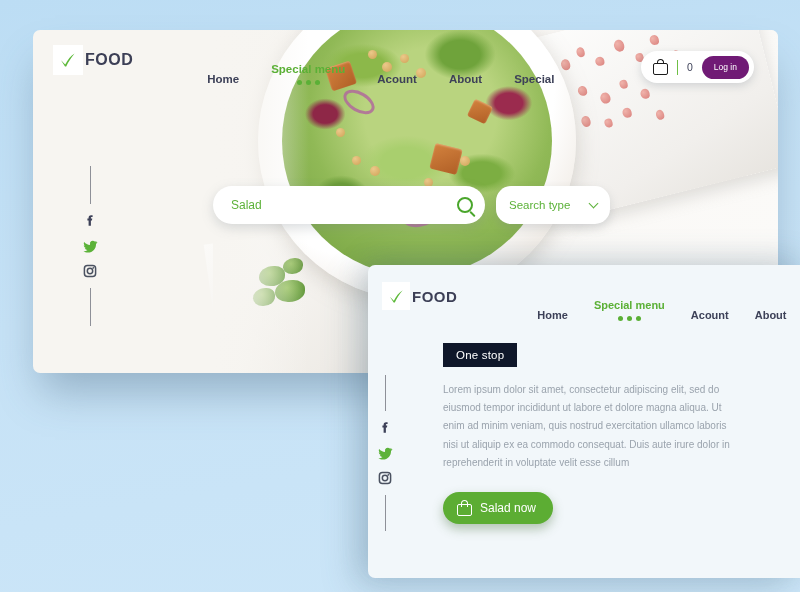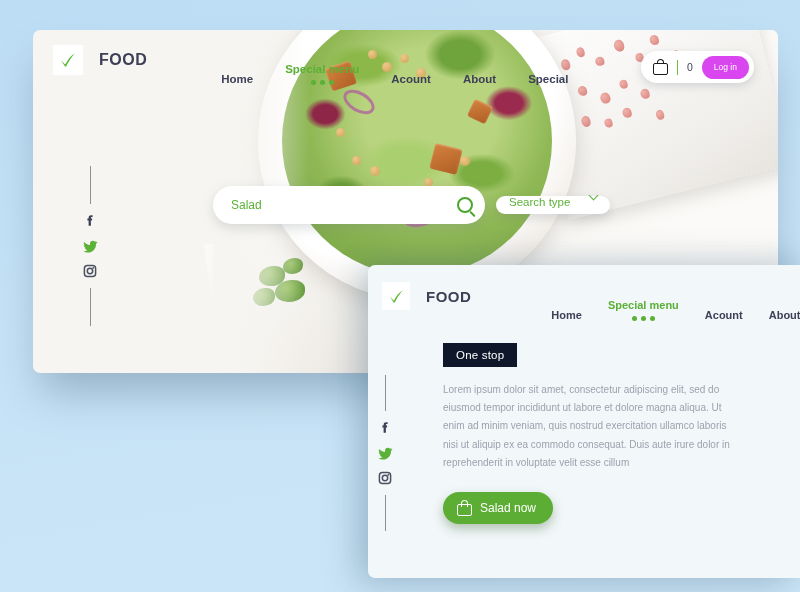--- a/index.html
+++ b/index.html
@@ -8,21 +8,21 @@
     background:#bfdff5;
     font-family:"Liberation Sans", sans-serif;
     position:relative;
   }
   .bg-wash {
     position:absolute; inset:0;
     background:linear-gradient(170deg,#bcddf4 0%,#c6e2f6 45%,#cce6f8 100%);
   }
 
   
-  .logo-box { display:flex; align-items:center; gap:16px; }
+  .logo-box { display:flex; align-items:center; gap:2px; }
   .logo-mark {
     background:#ffffff; display:flex; align-items:center; justify-content:center;
   }
   .logo-text { color:#3c3f56; letter-spacing:.5px; }
 
   .nav { display:flex; align-items:flex-end; }
   .nav-item {
     color:#3d4158; white-space:nowrap; position:relative; text-align:center;
   }
   .nav-item.active { color:#5bb036;margin-top:28px; }
@@ -125,21 +125,21 @@
     border:1.8px solid #1b1b1b; border-radius:2px; background:#fff;
   }
   .bag-icon .handle {
     position:absolute; left:4px; top:0; width:7px; height:7px;
     border:1.8px solid #1b1b1b; border-bottom:none;
     border-radius:4px 4px 0 0;
   }
   .divider-v { width:1px; height:15px; background:#6fbf45; }
   .cart-count { font-size:10.5px; color:#3d4158; }
   .login-btn {
-    background:#d946ef; color:#ffffff; border:none;
+    background:#701a75; color:#ffffff; border:none;
     border-radius:13px; height:23px; padding:0 12px;
     font-size:8.5px; font-family:inherit; cursor:pointer;
   }
 
   #card1 .social-rail {
     position:absolute; left:49px; top:136px; gap:9px;
   }
   #card1 .rail-line { height:38px; }
   #card1 .soc { width:16px; height:16px; }
 
@@ -160,22 +160,22 @@
   .mag {
     width:16px; height:16px; border:2px solid #4aa62c; border-radius:50%;
     position:relative; flex:none;
   }
   .mag::after {
     content:""; position:absolute; right:-5px; bottom:-4px;
     width:7px; height:2px; background:#4aa62c; transform:rotate(45deg);
     border-radius:1px;
   }
   .searchtype {
-    height:18px; background:#ffffff; border-radius:15px;
-    display:flex; gap:20px; padding:0 13px;
+    height:38px; background:#ffffff; border-radius:15px;
+    display:flex; align-items:center; gap:20px; padding:0 13px;
     box-shadow:0 4px 10px rgba(120,130,140,.24); cursor:pointer;
   }
   .searchtype span { font-size:11.5px; color:#5cb239; }
   .chev {
     width:7px; height:7px; border-right:1.8px solid #5cb239;
     border-bottom:1.8px solid #5cb239; transform:rotate(45deg);
     margin-top:-4px;
   }
 
   

